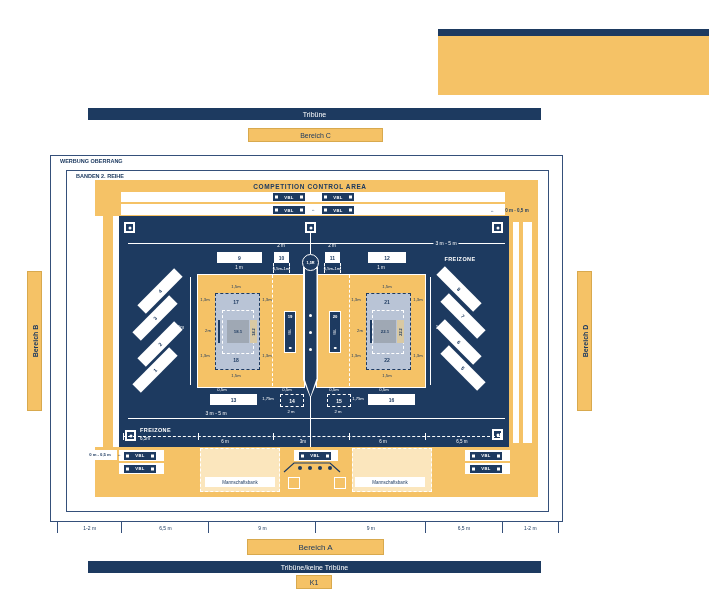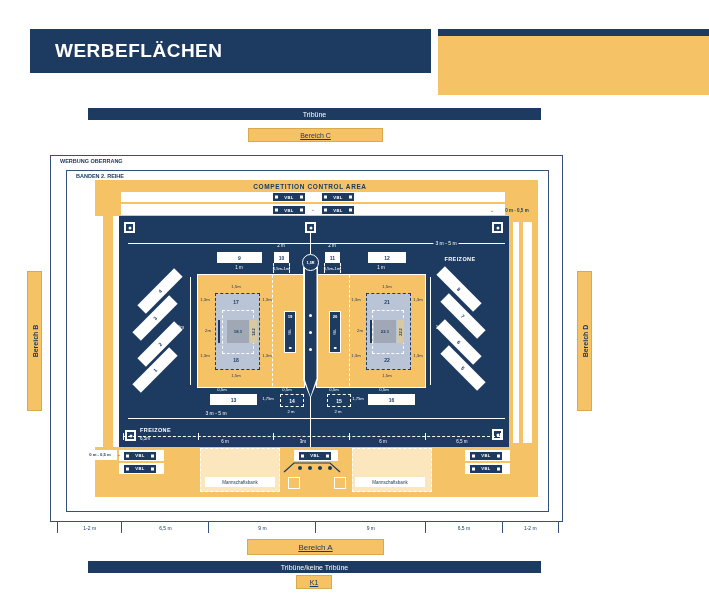--- a/index.html
+++ b/index.html
@@ -9,21 +9,21 @@
   .lbl{position:absolute;transform:translate(-50%,-50%);white-space:nowrap;line-height:1;}
   .la{position:absolute;white-space:nowrap;line-height:1;}
   .w{color:#fff;} .n{color:#1d3a60;} .b{font-weight:bold;} .f42{font-size:4.2px;} .f45{font-size:4.5px;} .f5{font-size:5px;}
   .f55{font-size:5.5px;} .f65{font-size:6.5px;} .f7{font-size:7px;} .f8{font-size:8px;}
   .navybg{background:#1d3a60;}
   .yellowbg{background:#f5c266;}
   .whitebg{background:#fff;}
   .hdr{position:absolute;left:30px;top:29px;width:401px;height:44px;background:#1d3a60;display:flex;align-items:center;}
   .hdr span{color:#fff;font-weight:bold;font-size:19px;letter-spacing:.5px;padding-left:25px;}
   .bar{position:absolute;display:flex;align-items:center;justify-content:center;}
-  .ybar{background:#f5c266;border:1px solid #d8a94e;text-decoration:underline;}
+  .ybar{background:#f5c266;border:1px solid #d8a94e;}
   .frame{position:absolute;border:1px solid #35507a;background:transparent;}
   .framelbl{position:absolute;font-size:5.5px;font-weight:bold;color:#1d3a60;}
   .vbar{position:absolute;width:13px;height:138px;background:#f5c266;border:1px solid #d8a94e;}
   .vbar span{position:absolute;left:50%;top:50%;transform:translate(-50%,-50%) rotate(-90deg);
              font-size:7px;font-weight:bold;color:#1d3a60;white-space:nowrap;}
   .strip{position:absolute;background:#fff;}
   .vblbox{position:absolute;width:32px;height:8px;background:#1d3a60;display:flex;align-items:center;justify-content:center;}
   .vblbox::before,.vblbox::after{content:"";position:absolute;width:3px;height:3px;background:#fff;top:50%;transform:translateY(-50%);}
   .vblbox::before{left:2px;} .vblbox::after{right:2px;}
   .vblbox span{color:#fff;font-size:4.2px;font-weight:bold;letter-spacing:.4px;}
@@ -71,23 +71,20 @@
              font-size:5px;color:#1d3a60;}
   .scale div:last-child{border-right:none;}
   .tick{position:absolute;width:1px;height:7px;background:#fff;}
   .mline{position:absolute;height:0;border-top:1px dashed #fff;}
 </style>
 </head>
 <body>
 
 <div id="canvas">
 
-  <div class="hdr">
-    <span>WERBEFLÄCHEN</span>
-  </div>
 
   <div class="legend">
     <div class="cap"></div>
     <div class="body"></div>
 
   </div>
 
   <div class="bar navybg" style="left:88px;top:108px;width:453px;height:12px">
     <span class="w f7">Tribüne</span>
   </div>

